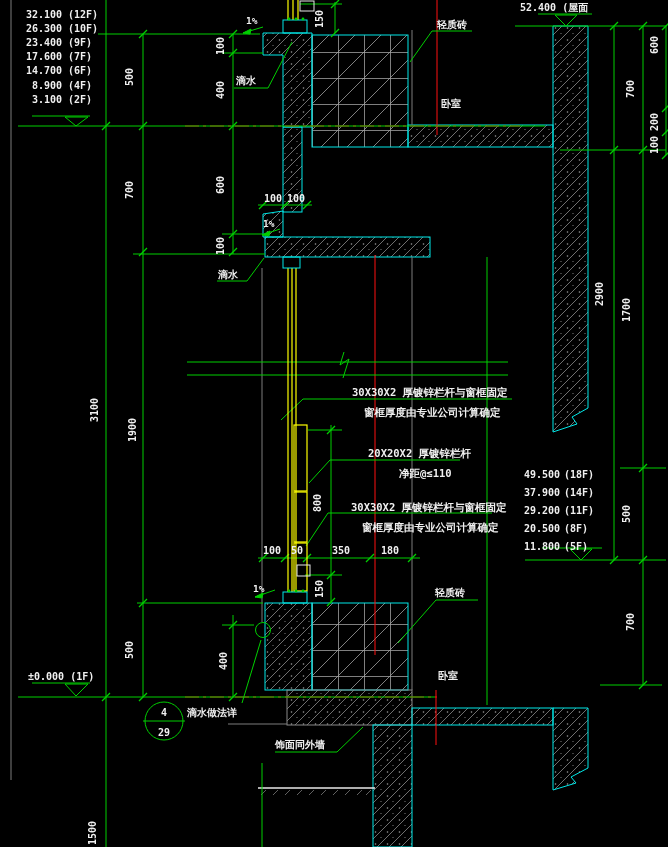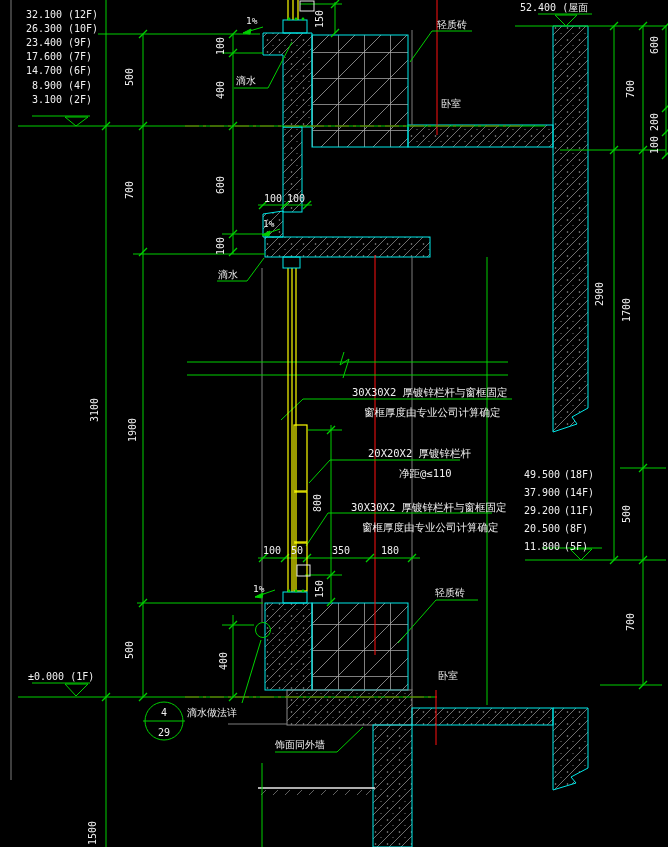--- a/index.html
+++ b/index.html
@@ -1,16 +1,16 @@
 <!DOCTYPE html>
 <html><head>
 <meta charset="utf-8">
 <style>
   html,body{margin:0;padding:0;background:#000;}
-  .canvas{position:relative;width:668px;height:847px;background:#000;overflow:hidden;}
+  .canvas{position:relative;width:668px;height:847px;background:#000;overflow:hidden;font-weight:bold;}
   svg{position:absolute;left:0;top:0;}
   text{font-family:"DejaVu Sans Mono","Liberation Mono",monospace;fill:#f0f0f0;font-size:10px;}
   text.sm{font-size:9.5px;}
   text.ann{font-size:10.5px;}
 </style>
 </head>
 <body>
 
 <div class="canvas">
 <svg width="668" height="847" viewBox="0 0 668 847">

